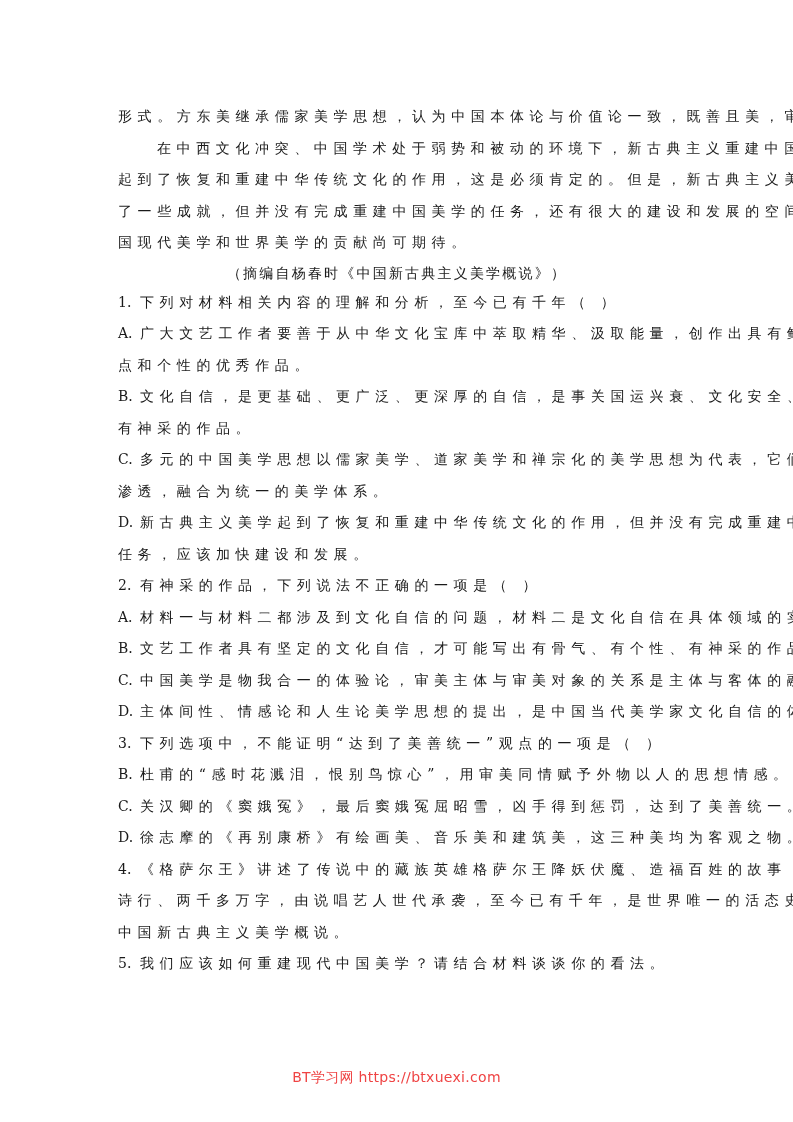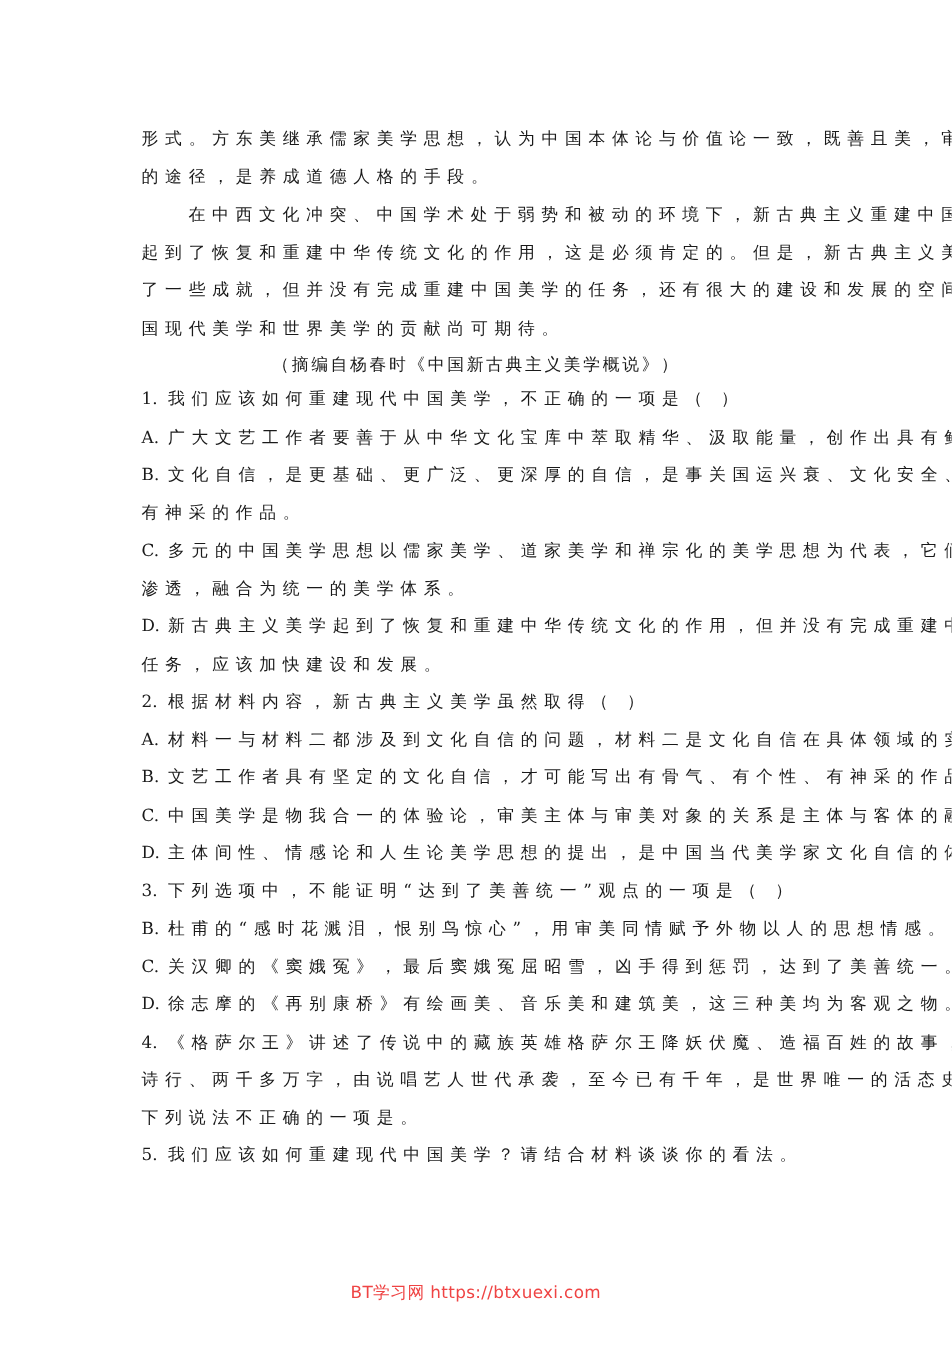--- a/index.html
+++ b/index.html
@@ -59,50 +59,50 @@
       color: #ef4444;
       letter-spacing: 0.3px;
     }
   </style>
 </head>
 <body>
 
 <div class="page">
 
   <div class="line">形式。方东美继承儒家美学思想，认为中国本体论与价值论一致，既善且美，审美是达到善</div>
-  <div class="line">的途径，是养成道德人格的手段。</div>
 
   <div class="line indent">在中西文化冲突、中国学术处于弱势和被动的环境下，新古典主义重建中国美学的努力，</div>
   <div class="line">起到了恢复和重建中华传统文化的作用，这是必须肯定的。但是，新古典主义美学虽然取得</div>
   <div class="line">了一些成就，但并没有完成重建中国美学的任务，还有很大的建设和发展的空间，它对于中</div>
   <div class="line">国现代美学和世界美学的贡献尚可期待。</div>
 
   <div class="line source">（摘编自杨春时《中国新古典主义美学概说》）</div>
 
-  <div class="line"><span class="q-num">1.</span><span>我们应该如何重建现代中国美学，不正确的一项是（    ）</span></div>
+  <div class="line"><span class="q-num">1.</span><span>下列对材料相关内容的理解和分析，至今已有千年（    ）</span></div>
   <div class="line"><span class="opt-label">A.</span><span>广大文艺工作者要善于从中华文化宝库中萃取精华、汲取能量，创作出具有鲜明民族特</span></div>
+  <div class="line">点和个性的优秀作品。</div>
   <div class="line"><span class="opt-label">B.</span><span>文化自信，是更基础、更广泛、更深厚的自信，是事关国运兴衰、文化安全、民族精神</span></div>
   <div class="line">有神采的作品。</div>
   <div class="line"><span class="opt-label">C.</span><span>多元的中国美学思想以儒家美学、道家美学和禅宗化的美学思想为代表，它们互相影响、</span></div>
   <div class="line">渗透，融合为统一的美学体系。</div>
   <div class="line"><span class="opt-label">D.</span><span>新古典主义美学起到了恢复和重建中华传统文化的作用，但并没有完成重建中国美学的</span></div>
   <div class="line">任务，应该加快建设和发展。</div>
 
-  <div class="line"><span class="q-num">2.</span><span>根据材料内容，新古典主义美学虽然取得（    ）</span></div>
+  <div class="line"><span class="q-num">2.</span><span>有神采的作品，下列说法不正确的一项是（    ）</span></div>
   <div class="line"><span class="opt-label">A.</span><span>材料一与材料二都涉及到文化自信的问题，材料二是文化自信在具体领域的实践。</span></div>
   <div class="line"><span class="opt-label">B.</span><span>文艺工作者具有坚定的文化自信，才可能写出有骨气、有个性、有神采的作品。</span></div>
   <div class="line"><span class="opt-label">C.</span><span>中国美学是物我合一的体验论，审美主体与审美对象的关系是主体与客体的融合。</span></div>
   <div class="line"><span class="opt-label">D.</span><span>主体间性、情感论和人生论美学思想的提出，是中国当代美学家文化自信的体现。</span></div>
 
   <div class="line"><span class="q-num">3.</span><span>下列选项中，不能证明“达到了美善统一”观点的一项是（    ）</span></div>
   <div class="line"><span class="opt-label">B.</span><span>杜甫的“感时花溅泪，恨别鸟惊心”，用审美同情赋予外物以人的思想情感。</span></div>
   <div class="line"><span class="opt-label">C.</span><span>关汉卿的《窦娥冤》，最后窦娥冤屈昭雪，凶手得到惩罚，达到了美善统一。</span></div>
   <div class="line"><span class="opt-label">D.</span><span>徐志摩的《再别康桥》有绘画美、音乐美和建筑美，这三种美均为客观之物。</span></div>
 
   <div class="line"><span class="q-num">4.</span><span>《格萨尔王》讲述了传说中的藏族英雄格萨尔王降妖伏魔、造福百姓的故事，一百多万</span></div>
   <div class="line">诗行、两千多万字，由说唱艺人世代承袭，至今已有千年，是世界唯一的活态史诗。请结合</div>
-  <div class="line">下列说法不正确的一项是。</div>
+  <div class="line">中国新古典主义美学概说。</div>
 
   <div class="line"><span class="q-num">5.</span><span>我们应该如何重建现代中国美学？请结合材料谈谈你的看法。</span></div>
 
 </div>
 
 <div class="footer">BT学习网 https://btxuexi.com</div>
 
 </body></html>

